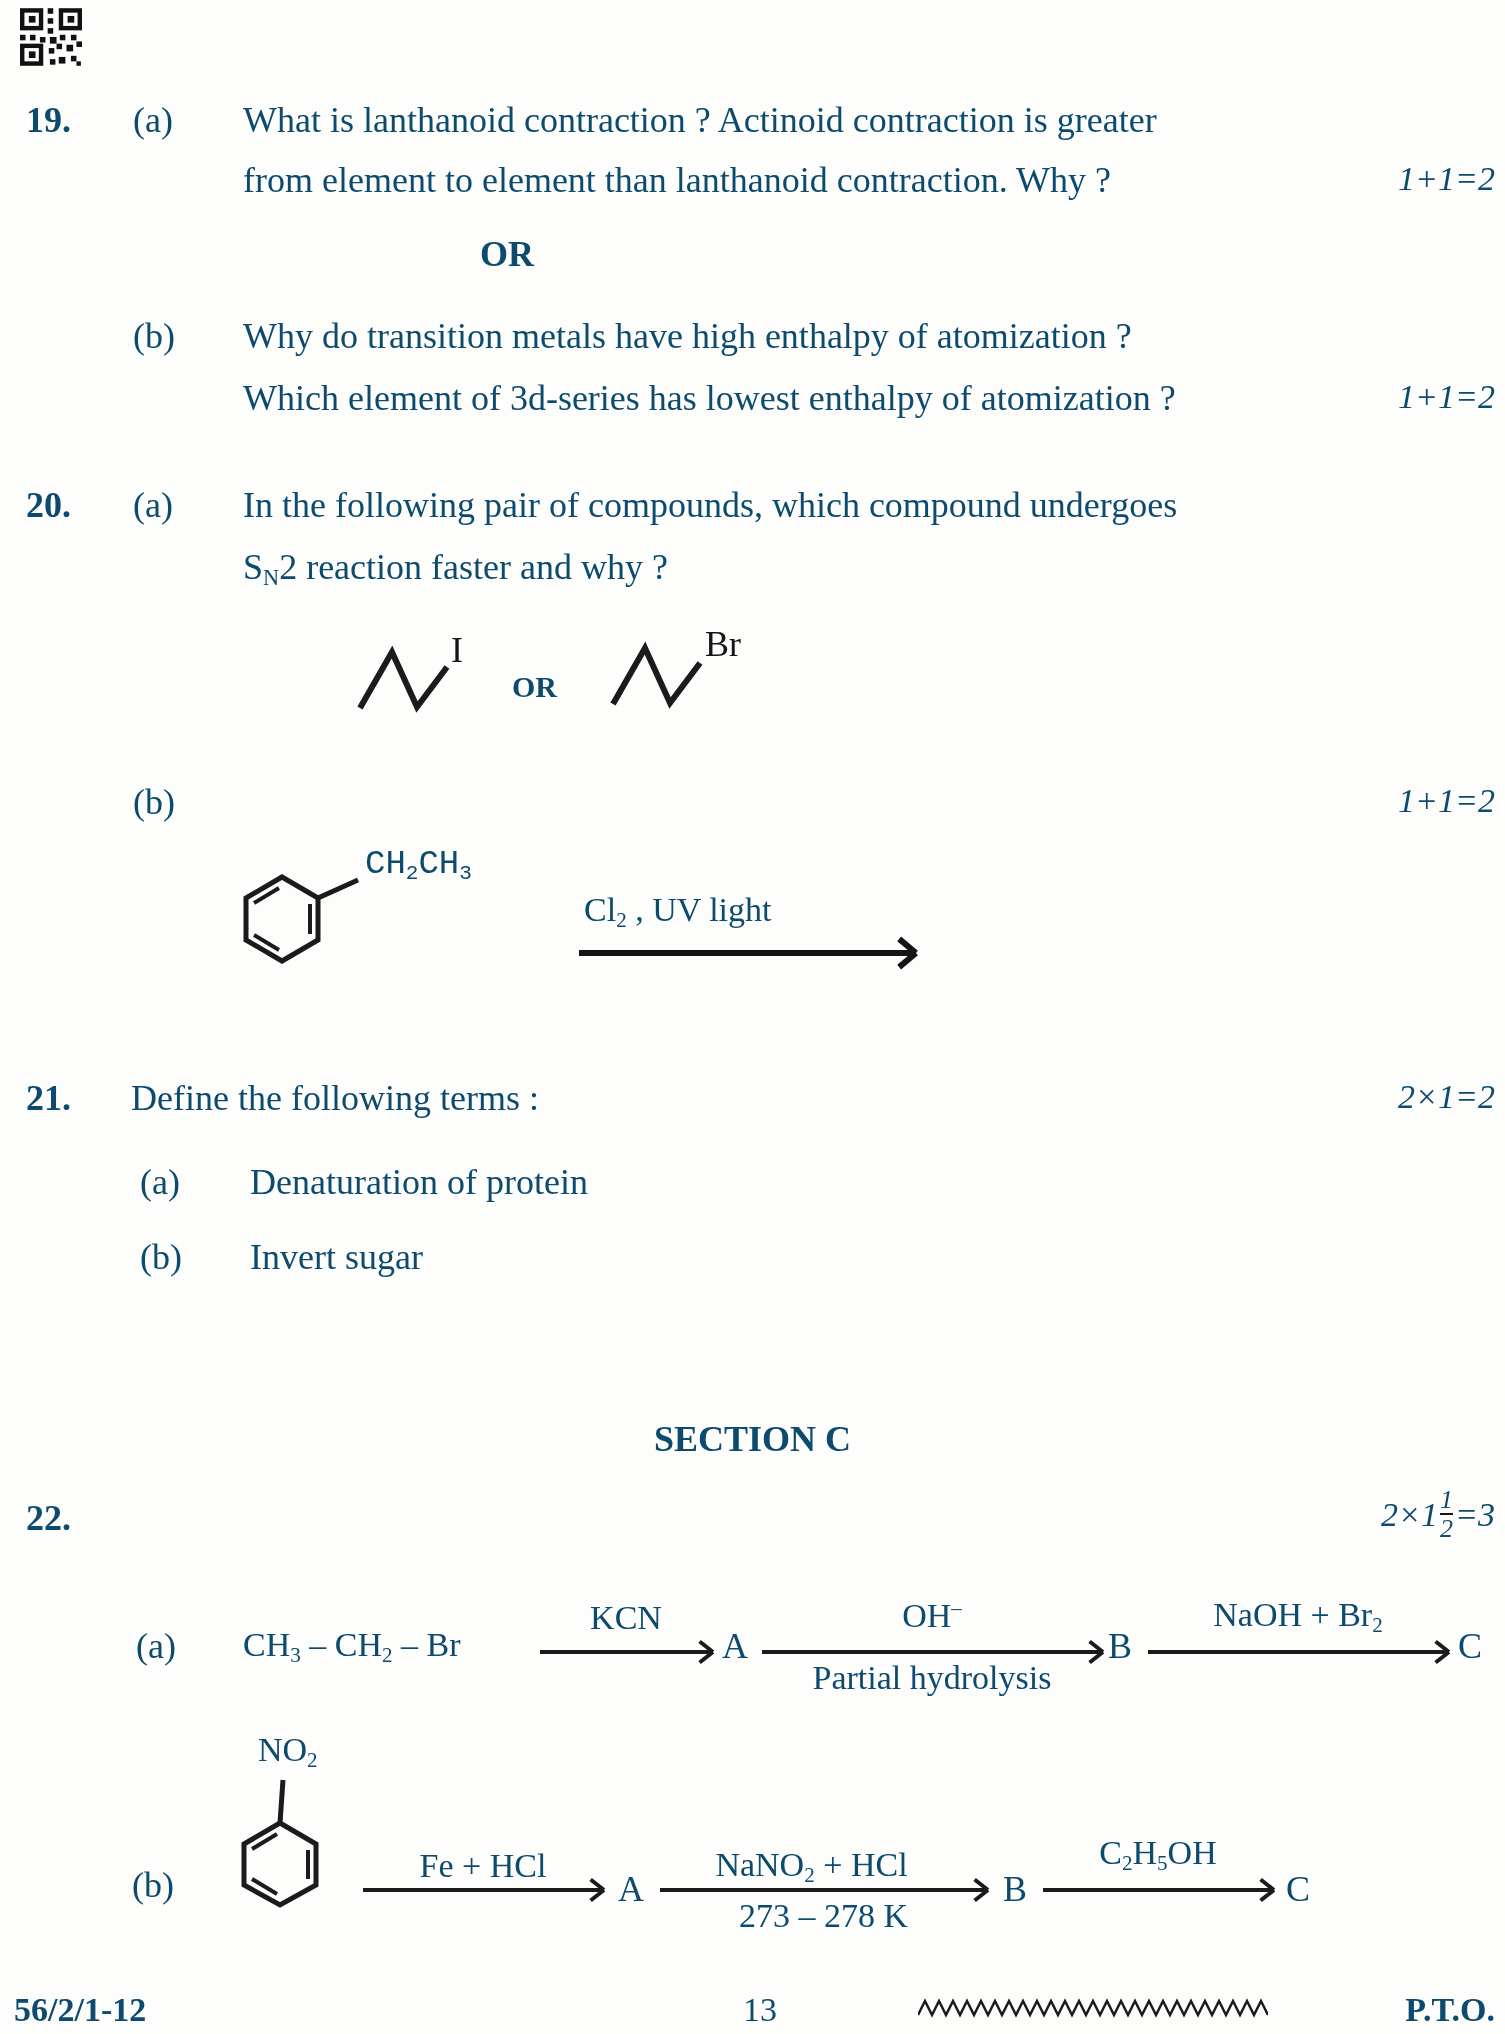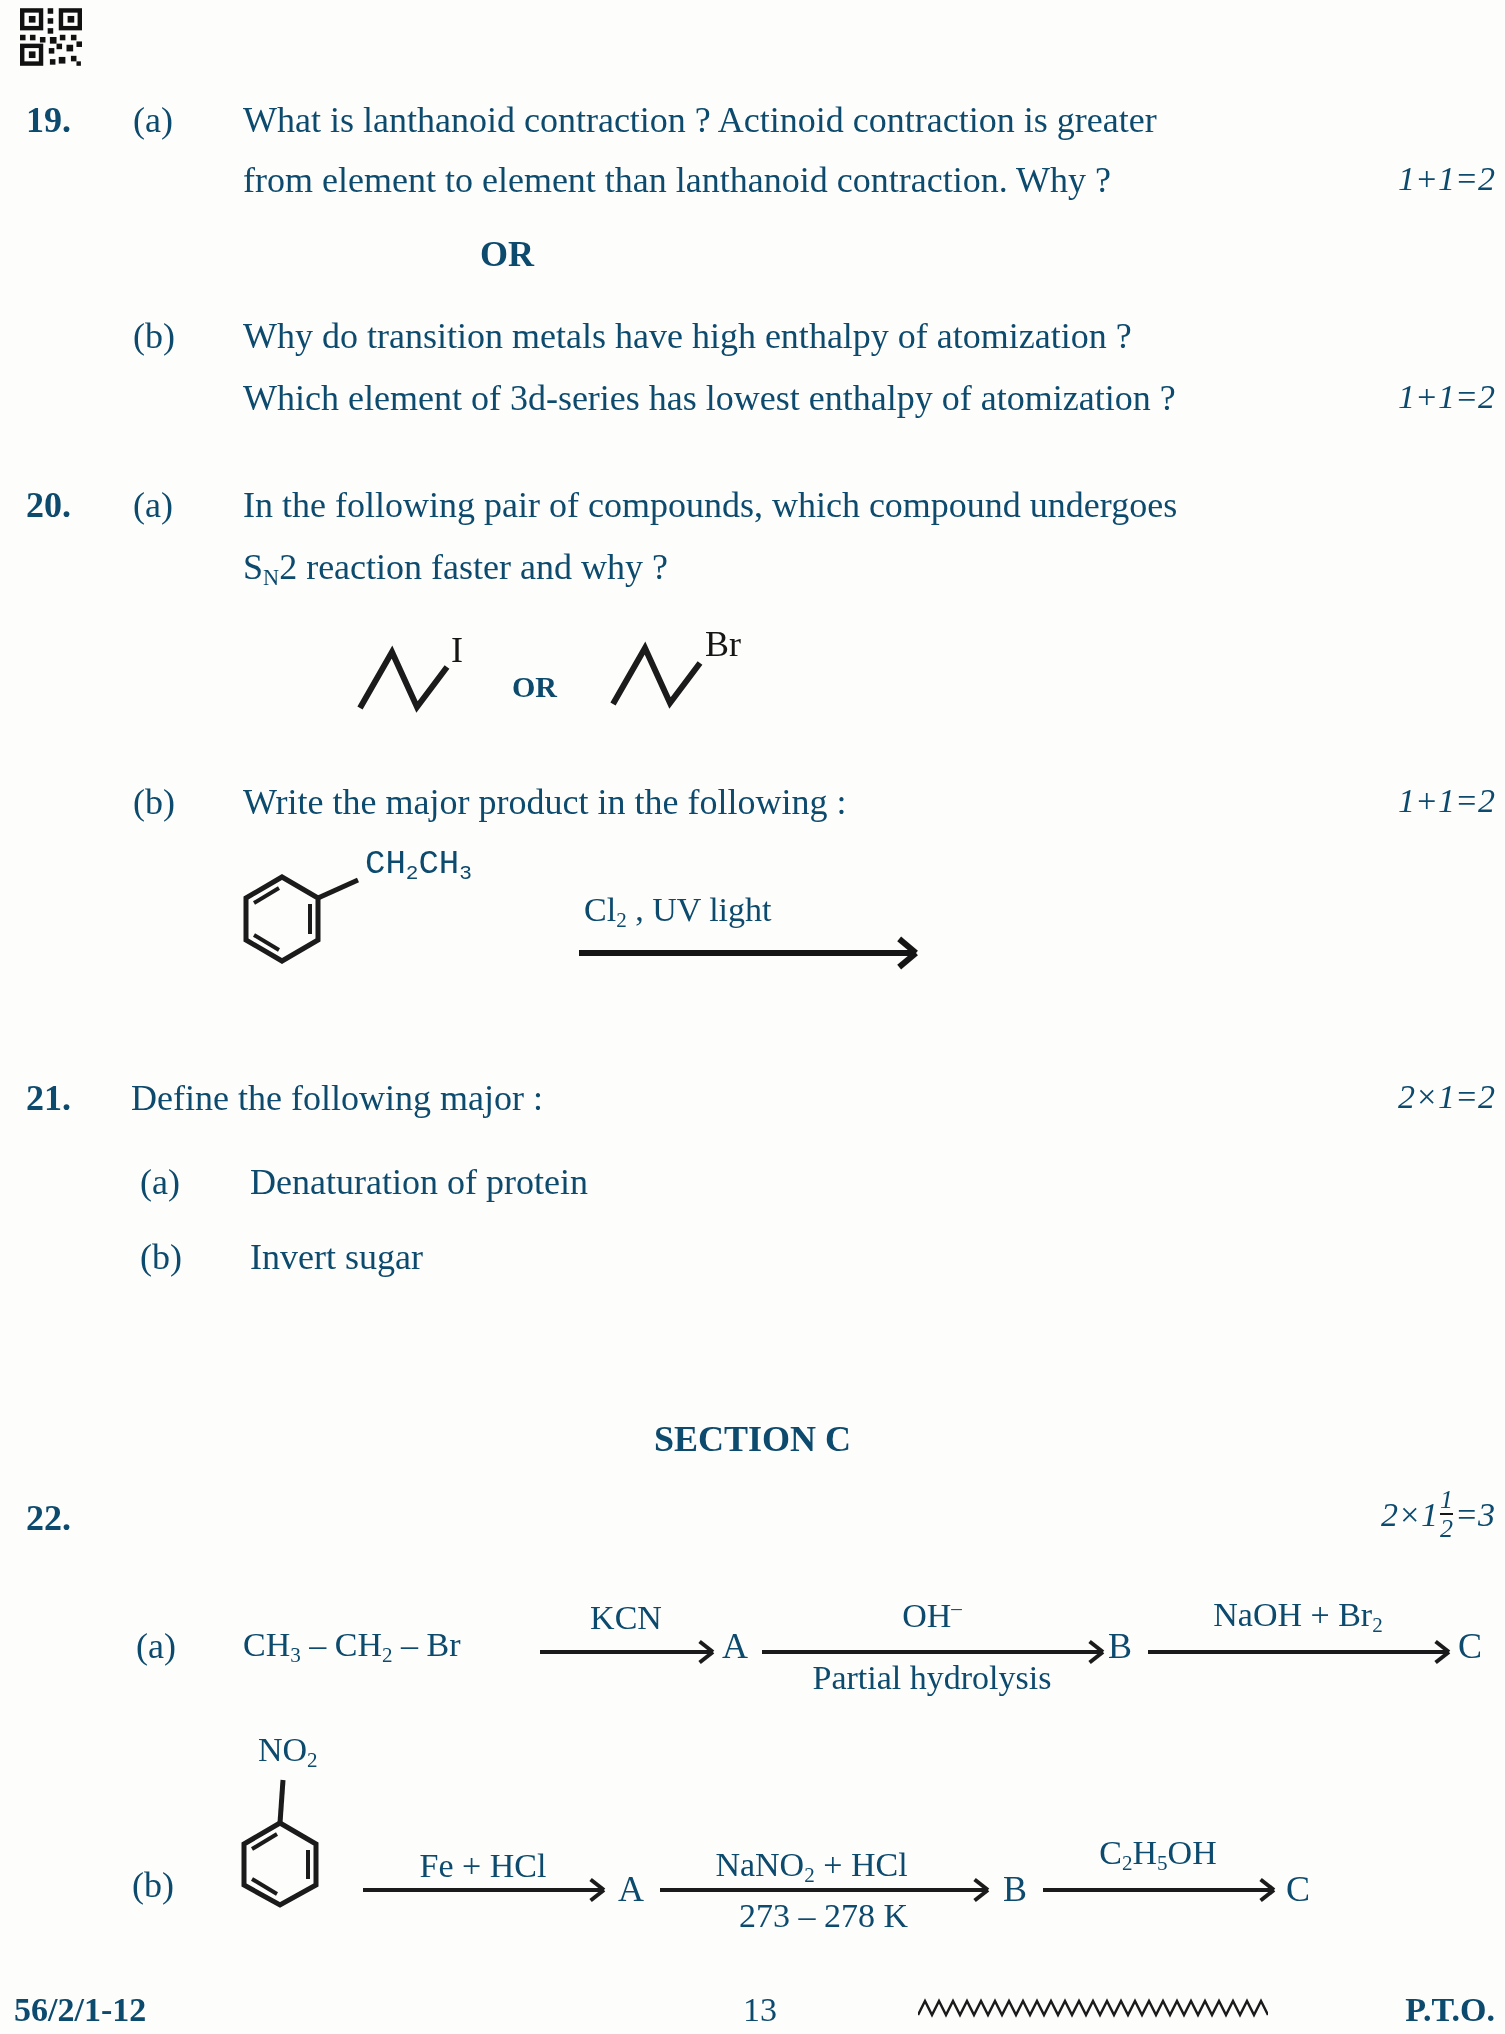--- a/index.html
+++ b/index.html
@@ -113,39 +113,38 @@
   <div class="t bold f30" style="left:512px; top:670px;">OR</div>
 
   <div class="struct" style="left:605px; top:614px;">
     <svg width="150" height="100" viewBox="0 0 150 100">
       <polyline class="stk" stroke-width="6" points="8,90 40,34 65,89 95,49"></polyline>
       <text x="100" y="42" font-size="36" fill="#161616">Br</text>
     </svg>
   </div>
 
   <div class="t" style="left:133px; top:782px;">(b)</div>
-  <div class="t" style="left:243px; top:782px;">Write the major product in the following :</div>
   <div class="marks" style="top:782px;">1+1=2</div>
 
   <div class="struct" style="left:236px; top:868px;">
     <svg width="130" height="96" viewBox="0 0 130 96">
       <polygon class="stk" stroke-width="5" points="46,9 82,30 82,72 46,93 10,72 10,30"></polygon>
       <line class="stk" stroke-width="4" x1="18" y1="35" x2="43" y2="20"></line>
       <line class="stk" stroke-width="4" x1="74" y1="36" x2="74" y2="66"></line>
       <line class="stk" stroke-width="4" x1="18" y1="67" x2="43" y2="82"></line>
       <line class="stk" stroke-width="5" x1="82" y1="30" x2="122" y2="12"></line>
     </svg>
   </div>
   <div class="t f34" style="left:365px; top:845px;font-family:Liberation Mono, monospace;">CH<sub>2</sub>CH<sub>3</sub></div>
 
   <div class="lbl" style="left:584px; top:892px; width:300px; text-align:left;">Cl<sub>2</sub> ,  UV light</div>
   <div class="arrbig" style="left:579px; top:950px; width:336px;"></div>
 
   <div class="t bold" style="left:26px;  top:1078px;">21.</div>
-  <div class="t" style="left:131px; top:1078px;">Define the following major :</div>
+  <div class="t" style="left:131px; top:1078px;">Define the following terms :</div>
   <div class="marks" style="top:1078px;">2×1=2</div>
   <div class="t" style="left:140px; top:1162px;">(a)</div>
   <div class="t" style="left:250px; top:1162px;">Denaturation of protein</div>
   <div class="t" style="left:140px; top:1237px;">(b)</div>
   <div class="t" style="left:250px; top:1237px;">Invert sugar</div>
 
   <div class="t bold" style="left:0; top:1419px; width:1505px; text-align:center; white-space:normal;">SECTION C</div>
 
   <div class="t bold" style="left:26px;  top:1498px;">22.</div>
   <div class="fracwrap" style="top:1487px;">

